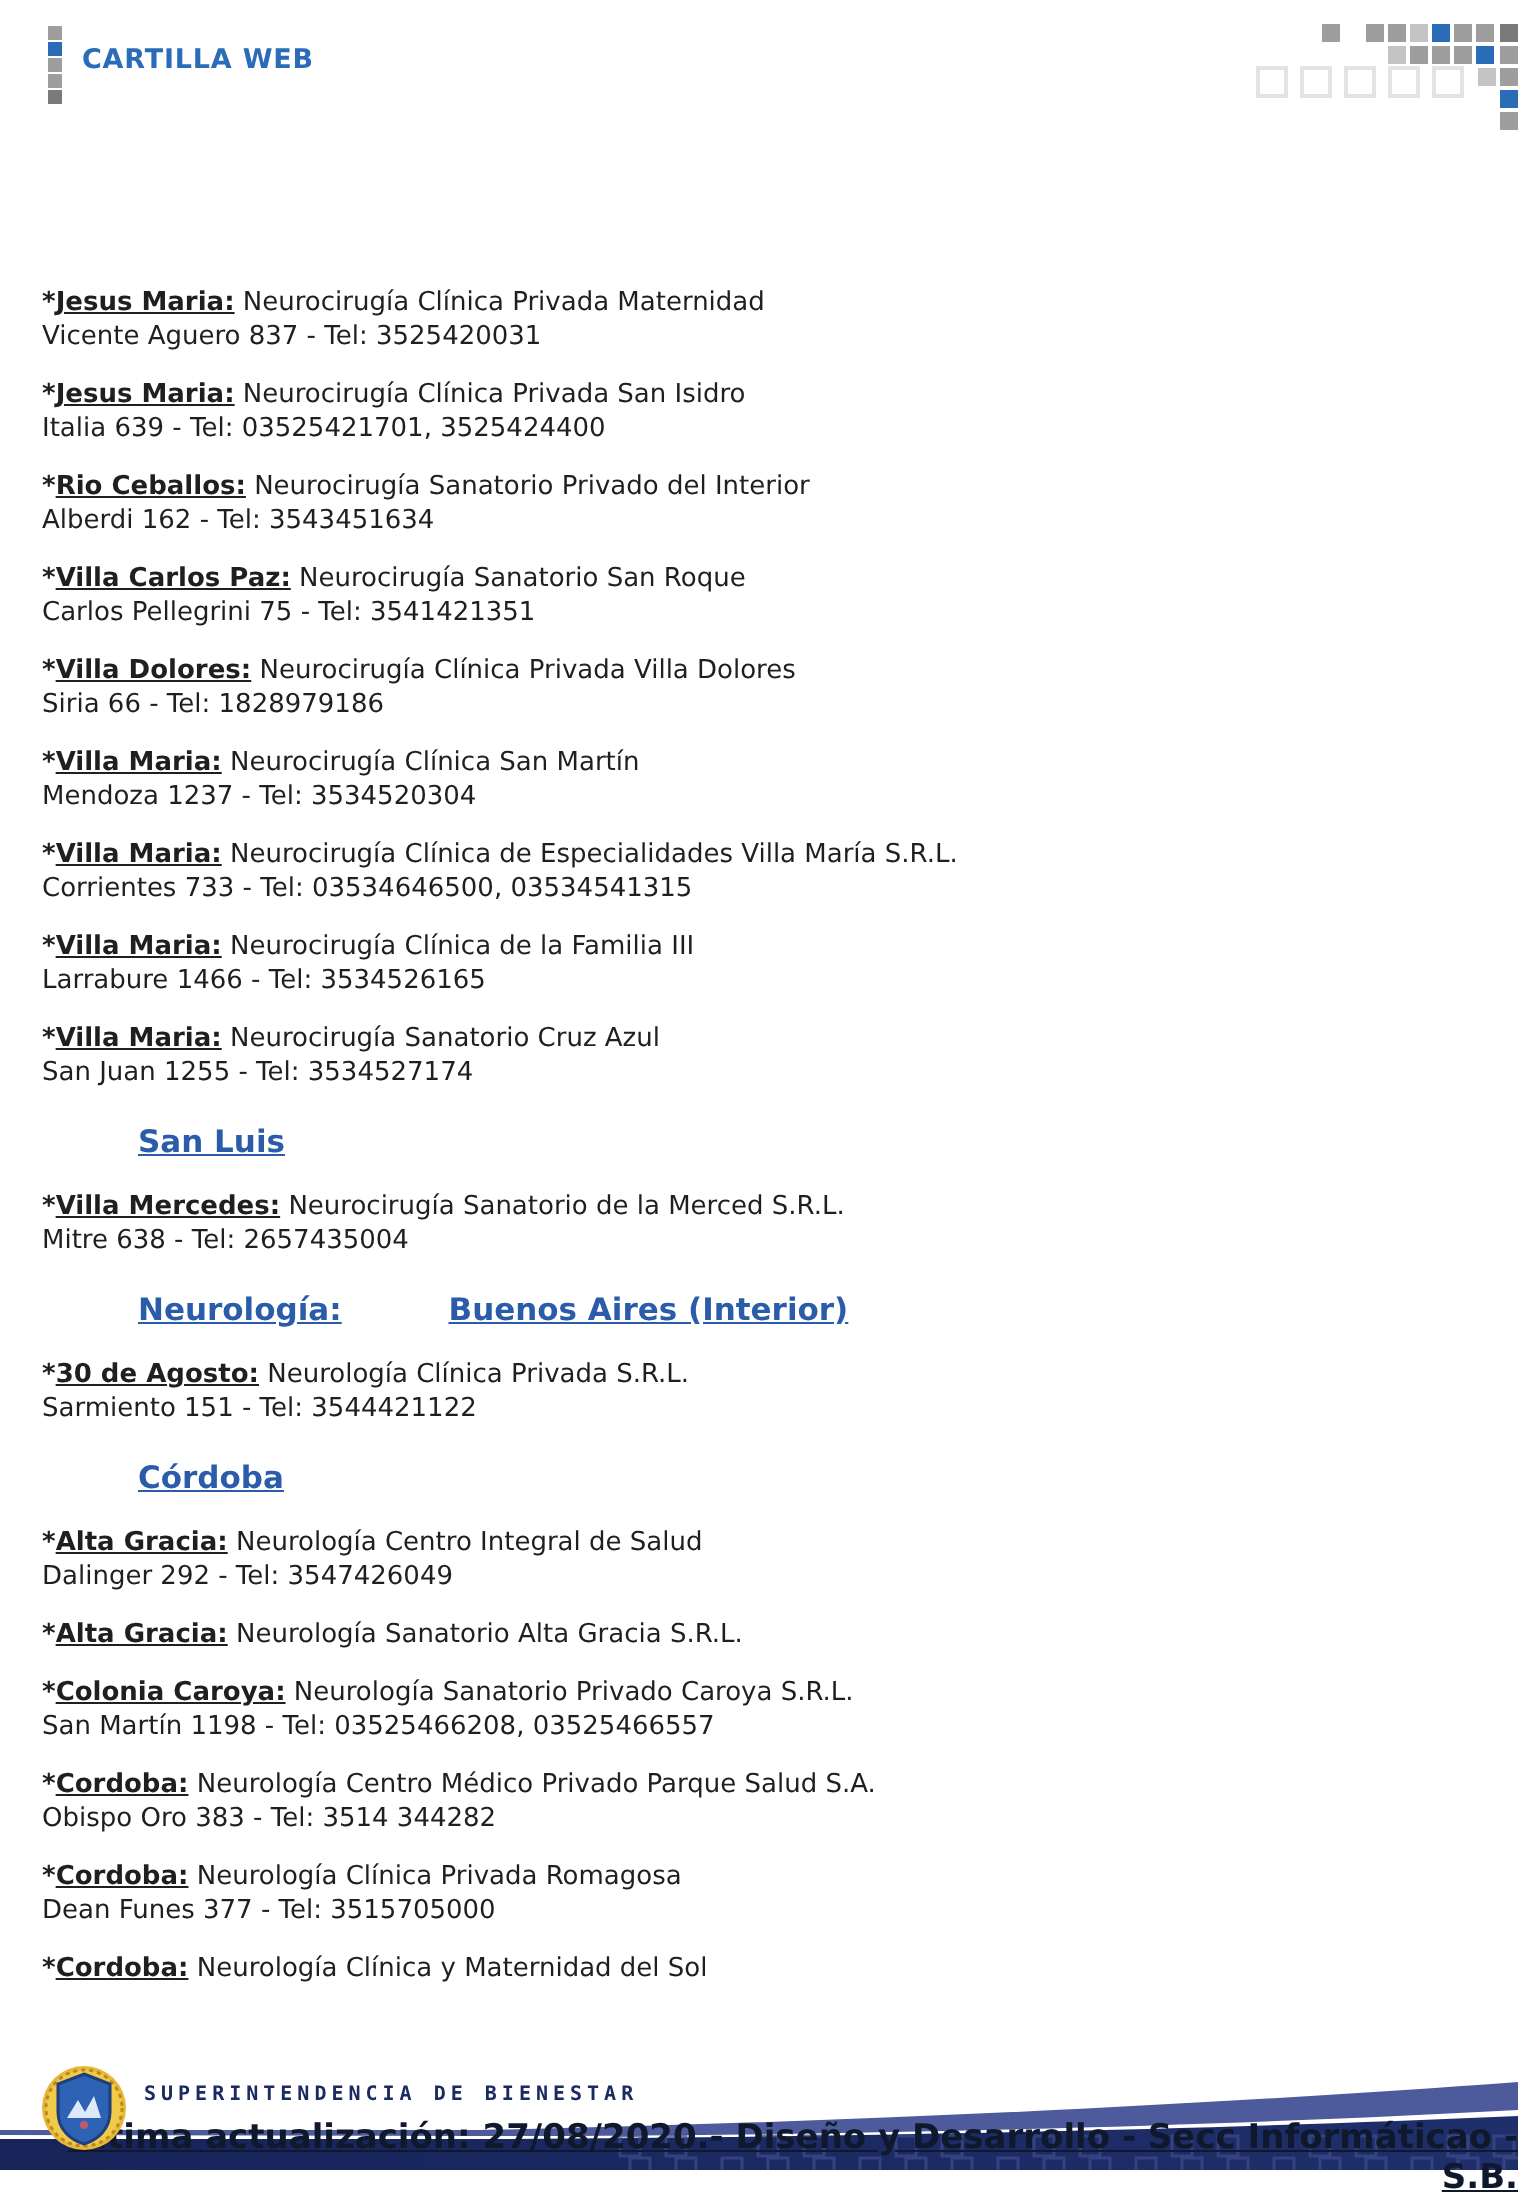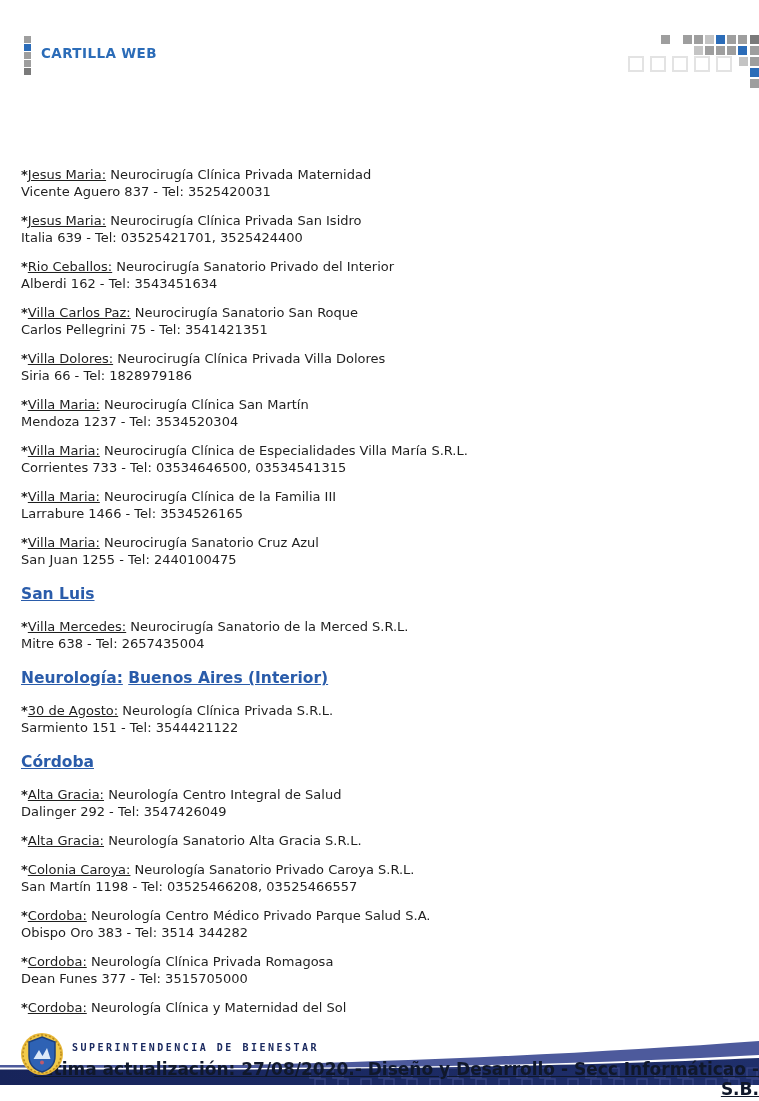--- a/index.html
+++ b/index.html
@@ -5,39 +5,39 @@
   :root{
     --brand-blue:#2b6cb8; --heading-blue:#2a5caa; --text:#1f1f1f;
     --navy:#1b2a60; --swoosh:#4d5a9c;
     --square-gray:#9e9e9e; --square-light:#c4c4c4; --square-dark:#7a7a7a; --outline-gray:#e3e3e3;
   }
   *{margin:0;padding:0;box-sizing:border-box;}
   html,body{background:#fff;}
   .page{position:relative;width:759px;height:1101px;background:#fff;overflow:hidden;
         font-family:"DejaVu Sans","Liberation Sans",sans-serif;color:var(--text);}
   
-  header{position:relative;height:60px;margin-top:23px;}
+  header{position:relative;height:60px;}
   .logo-strip{position:absolute;left:24px;top:13px;display:flex;flex-direction:column;gap:1px;}
   .sq{width:7px;height:7px;display:block;}
   .sq.a{background:var(--square-gray);}
   .sq.c{background:var(--brand-blue);} .sq.d{background:var(--square-dark);}
   h1.title{position:absolute;left:41px;top:22px;font-size:13.5px;font-weight:bold;
            letter-spacing:.4px;color:var(--brand-blue);white-space:nowrap;}
   .mosaic{position:absolute;left:0;top:0;width:759px;height:70px;pointer-events:none;}
   .mosaic i{position:absolute;width:9px;height:9px;}
   .mosaic i.a{background:var(--square-gray);} .mosaic i.b{background:var(--square-light);}
   .mosaic i.c{background:var(--brand-blue);} .mosaic i.d{background:var(--square-dark);}
   .mosaic i.o{width:16px;height:16px;border:2px solid var(--outline-gray);background:transparent;}
   
   main{padding:83px 21px 0 21px;}
   p.entry{font-size:13px;line-height:17px;margin:0 0 12px 0;}
   p.entry .star{font-weight:bold;}
-  p.entry .city{font-weight:normal;text-decoration:underline;}
+  p.entry .city{font-weight:bold;text-decoration:underline;}
   h2.sect{font-size:15.5px;line-height:19px;margin:17px 0 14px 0;color:var(--heading-blue);}
-  h2.sect .hu{text-decoration:underline;font-weight:bold;}
+  h2.sect .hu{text-decoration:underline;font-weight:bold;margin-left:48px;}
   
   footer{position:absolute;left:0;bottom:0;width:759px;height:69px;}
   .wave{position:absolute;left:0;top:0;display:block;}
   .org-logo{position:absolute;left:20px;top:0;z-index:3;}
   .org-name{position:absolute;left:72px;top:10px;z-index:3;
             font-family:"DejaVu Sans Mono","Liberation Mono",monospace;
             font-size:10px;font-weight:bold;letter-spacing:2.5px;color:var(--navy);white-space:nowrap;}
   .update-note{position:absolute;left:0;bottom:2px;width:100%;text-align:right;
                font-size:17px;font-weight:bold;text-decoration:underline;color:#10182b;}
 </style>
@@ -84,21 +84,21 @@
 
   <main id="list">
       <p class="entry"><span class="star">*</span><span class="city">Jesus Maria:</span> Neurocirugía Clínica Privada Maternidad<br><span>Vicente Aguero 837 - Tel: 3525420031</span></p>
       <p class="entry"><span class="star">*</span><span class="city">Jesus Maria:</span> Neurocirugía Clínica Privada San Isidro<br><span>Italia 639 - Tel: 03525421701, 3525424400</span></p>
       <p class="entry"><span class="star">*</span><span class="city">Rio Ceballos:</span> Neurocirugía Sanatorio Privado del Interior<br><span>Alberdi 162 - Tel: 3543451634</span></p>
       <p class="entry"><span class="star">*</span><span class="city">Villa Carlos Paz:</span> Neurocirugía Sanatorio San Roque<br><span>Carlos Pellegrini 75 - Tel: 3541421351</span></p>
       <p class="entry"><span class="star">*</span><span class="city">Villa Dolores:</span> Neurocirugía Clínica Privada Villa Dolores<br><span>Siria 66 - Tel: 1828979186</span></p>
       <p class="entry"><span class="star">*</span><span class="city">Villa Maria:</span> Neurocirugía Clínica San Martín<br><span>Mendoza 1237 - Tel: 3534520304</span></p>
       <p class="entry"><span class="star">*</span><span class="city">Villa Maria:</span> Neurocirugía Clínica de Especialidades Villa María S.R.L.<br><span>Corrientes 733 - Tel: 03534646500, 03534541315</span></p>
       <p class="entry"><span class="star">*</span><span class="city">Villa Maria:</span> Neurocirugía Clínica de la Familia III<br><span>Larrabure 1466 - Tel: 3534526165</span></p>
-      <p class="entry"><span class="star">*</span><span class="city">Villa Maria:</span> Neurocirugía Sanatorio Cruz Azul<br><span>San Juan 1255 - Tel: 2440100475</span></p>
+      <p class="entry"><span class="star">*</span><span class="city">Villa Maria:</span> Neurocirugía Sanatorio Cruz Azul<br><span>San Juan 1255 - Tel: 3534527174</span></p>
       <h2 class="sect"><span class="hu">San Luis</span></h2>
       <p class="entry"><span class="star">*</span><span class="city">Villa Mercedes:</span> Neurocirugía Sanatorio de la Merced S.R.L.<br><span>Mitre 638 - Tel: 2657435004</span></p>
       <h2 class="sect"><span class="hu">Neurología:</span> <span class="hu">Buenos Aires (Interior)</span></h2>
       <p class="entry"><span class="star">*</span><span class="city">30 de Agosto:</span> Neurología Clínica Privada S.R.L.<br><span>Sarmiento 151 - Tel: 3544421122</span></p>
       <h2 class="sect"><span class="hu">Córdoba</span></h2>
       <p class="entry"><span class="star">*</span><span class="city">Alta Gracia:</span> Neurología Centro Integral de Salud<br><span>Dalinger 292 - Tel: 3547426049</span></p>
       <p class="entry"><span class="star">*</span><span class="city">Alta Gracia:</span> Neurología Sanatorio Alta Gracia S.R.L.<br></p>
       <p class="entry"><span class="star">*</span><span class="city">Colonia Caroya:</span> Neurología Sanatorio Privado Caroya S.R.L.<br><span>San Martín 1198 - Tel: 03525466208, 03525466557</span></p>
       <p class="entry"><span class="star">*</span><span class="city">Cordoba:</span> Neurología Centro Médico Privado Parque Salud S.A.<br><span>Obispo Oro 383 - Tel: 3514 344282</span></p>
       <p class="entry"><span class="star">*</span><span class="city">Cordoba:</span> Neurología Clínica Privada Romagosa<br><span>Dean Funes 377 - Tel: 3515705000</span></p>

